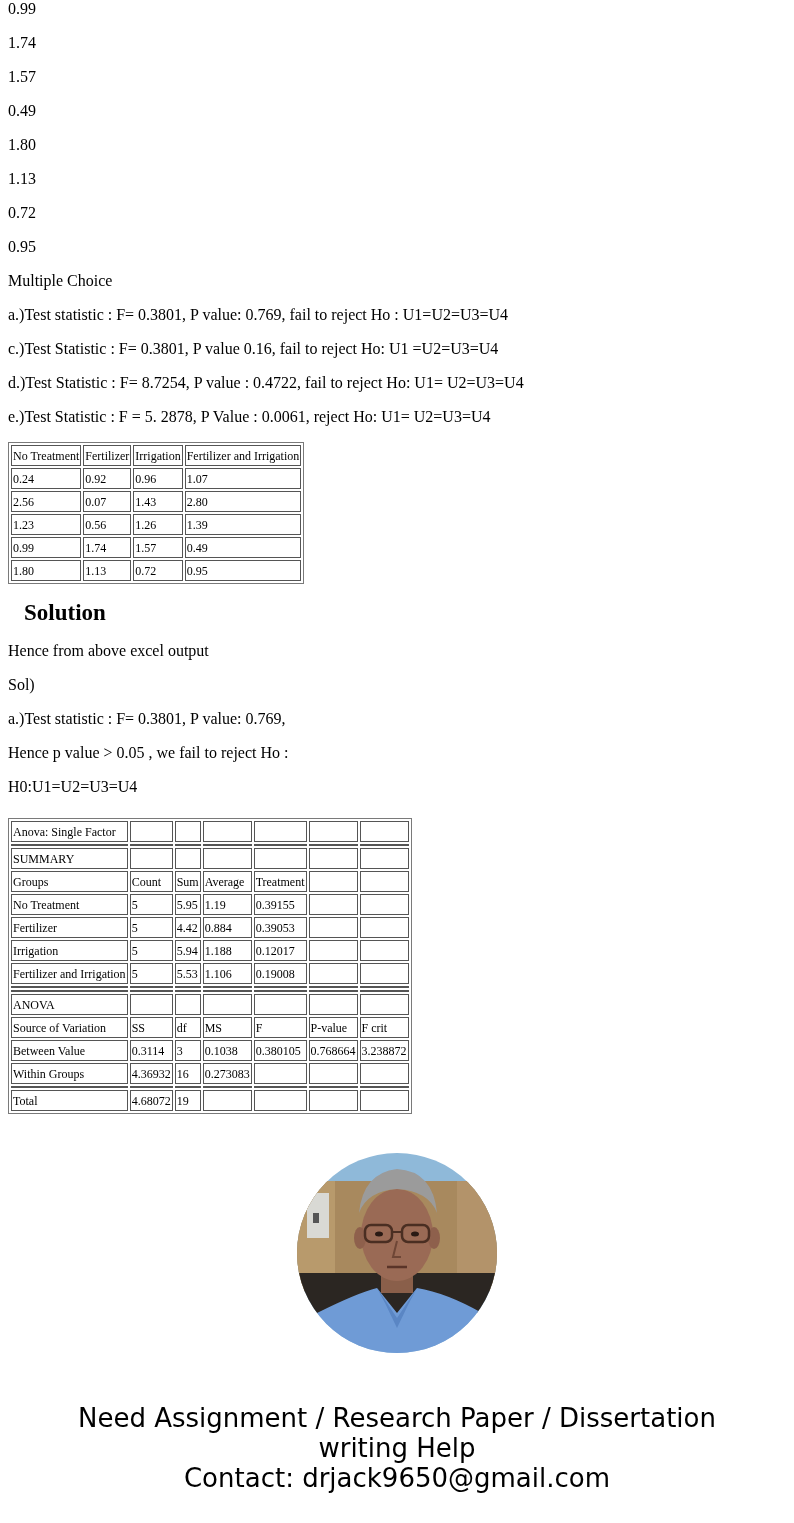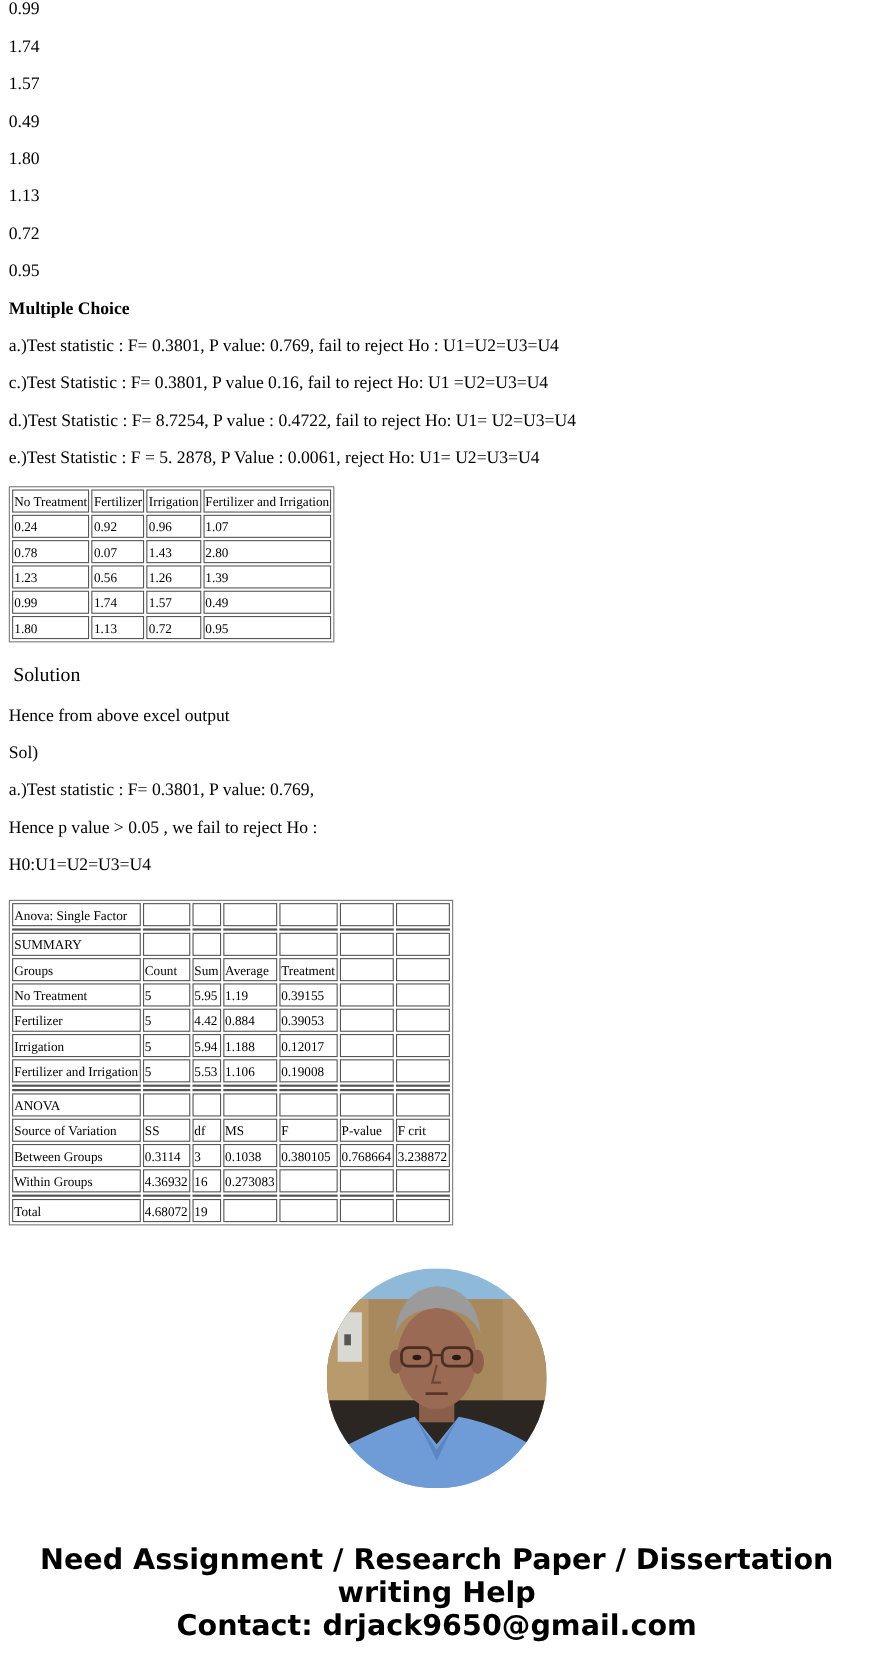--- a/index.html
+++ b/index.html
@@ -7,22 +7,22 @@
     width: 794px;
     height: 1523px;
     overflow: hidden;
     position: relative;
     font-family: "Liberation Serif", "DejaVu Serif", serif;
     font-size: 16px;
     color: #000;
   }
   .page { position: absolute; left: 8px; top: -16px; width: 778px; }
   p { margin: 16px 0; line-height: 18px; }
-  p.bold { font-weight: bold; }
-  h3 { font-size: 18px; font-weight: normal; margin: 18px 0 18px 4px; line-height: 22px; }
+  p.bold { font-weight: normal; }
+  h3 { font-size: 23px; font-weight: bold; margin: 18px 0 18px 16px; line-height: 22px; }
   table.grid {
     border: 1px solid #7a7a7a;
     border-collapse: separate;
     border-spacing: 2px;
     font-size: 12px;
     line-height: 18px;
   }
   table.grid td {
     border: 1px solid #555;
     padding: 1px 1px 0 1px;
@@ -38,21 +38,21 @@
     left: 297px; top: 1153px;
     width: 200px; height: 200px;
     border-radius: 50%;
     overflow: hidden;
   }
   .footer {
     position: absolute;
     left: 0; top: 1403px; width: 794px;
     text-align: center;
     font-family: "DejaVu Sans", sans-serif;
-    font-weight: bold;
+    font-weight: normal;
     font-size: 26px;
     line-height: 30px;
   }
 </style>
 </head>
 <body>
 
 <div class="page">
 
   <p>0.99</p>
@@ -78,21 +78,21 @@
         <td>Irrigation</td>
         <td>Fertilizer and Irrigation</td>
       </tr>
       <tr>
         <td>0.24</td>
         <td>0.92</td>
         <td>0.96</td>
         <td>1.07</td>
       </tr>
       <tr>
-        <td>0.78</td>
+        <td>2.56</td>
         <td>0.07</td>
         <td>1.43</td>
         <td>2.80</td>
       </tr>
       <tr>
         <td>1.23</td>
         <td>0.56</td>
         <td>1.26</td>
         <td>1.39</td>
       </tr>
@@ -222,21 +222,21 @@
       <tr>
         <td>Source of Variation</td>
         <td>SS</td>
         <td>df</td>
         <td>MS</td>
         <td>F</td>
         <td>P-value</td>
         <td>F crit</td>
       </tr>
       <tr>
-        <td>Between Groups</td>
+        <td>Between Value</td>
         <td>0.3114</td>
         <td>3</td>
         <td>0.1038</td>
         <td>0.380105</td>
         <td>0.768664</td>
         <td>3.238872</td>
       </tr>
       <tr>
         <td>Within Groups</td>
         <td>4.36932</td>

